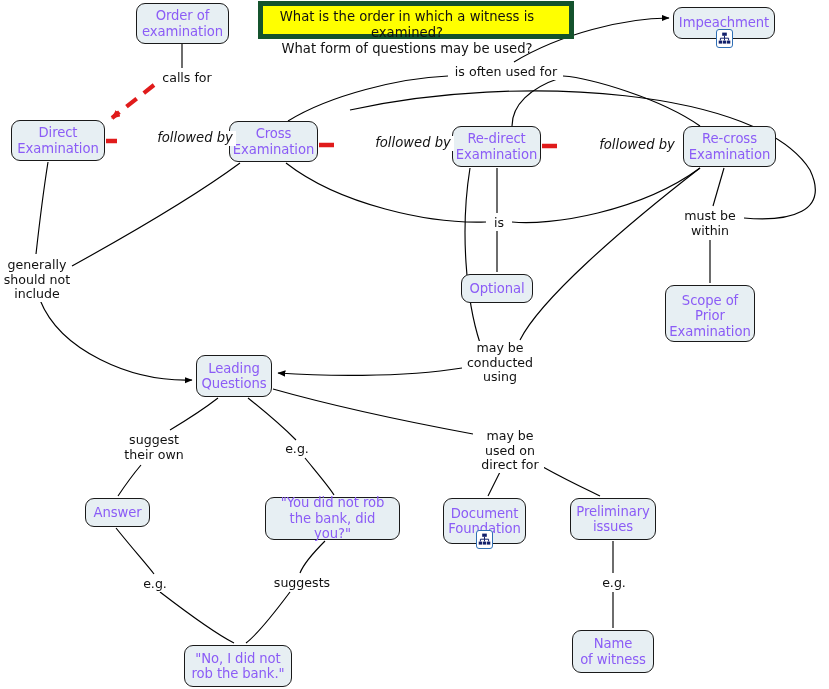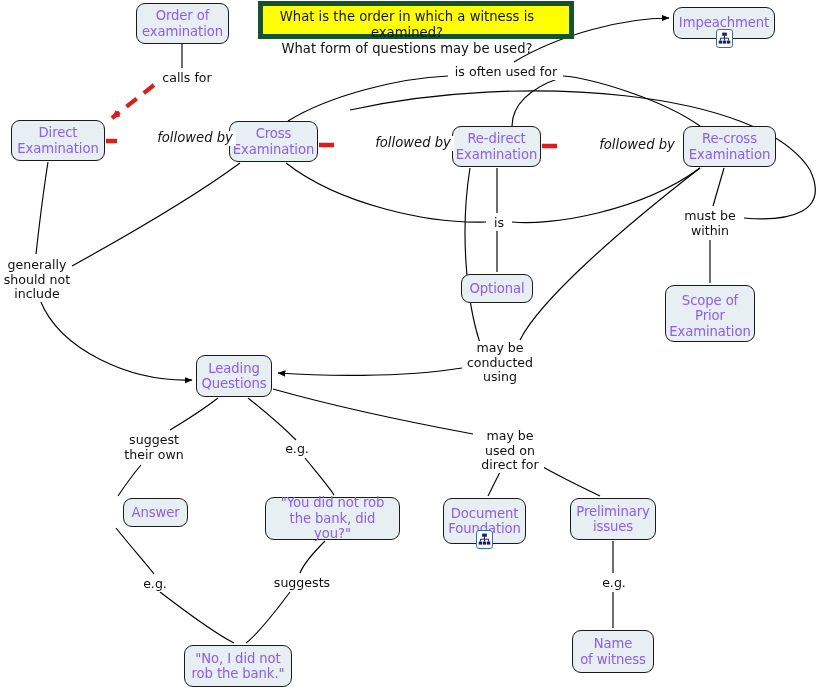--- a/index.html
+++ b/index.html
@@ -187,21 +187,21 @@
           <rect x="4.8" y="8.6" width="3.4" height="3.0" fill="#12206b"></rect>
           <rect x="8.9" y="8.6" width="3.4" height="3.0" fill="#12206b"></rect>
         </svg>
       </div>
       <div class="node" style="left: 461px; top: 274px; width: 72px; height: 29px;"><span>Optional</span></div>
       <div class="node" style="left: 665px; top: 285px; width: 90px; height: 57px; align-items: flex-end;"><span>Scope of
 Prior
 Examination</span></div>
       <div class="node" style="left: 196px; top: 355px; width: 76px; height: 42px;"><span>Leading
 Questions</span></div>
-      <div class="node" style="left: 85px; top: 498px; width: 65px; height: 29px; margin-left: 38px;"><span>Answer</span></div>
+      <div class="node" style="left: 85px; top: 498px; width: 65px; height: 29px;"><span>Answer</span></div>
       <div class="node" style="left: 265px; top: 497px; width: 135px; height: 43px;"><span>"You did not rob
 the bank, did you?"</span></div>
       <div class="node" style="left: 443px; top: 498px; width: 83px; height: 46px;"><span>Document
 Foundation</span></div>
       <div class="badge-icon" style="left: 476px; top: 530px;">
         <svg width="13" height="14" viewBox="0 0 13 14" xmlns="http://www.w3.org/2000/svg">
           <rect x="4.2" y="0.6" width="4.6" height="3.2" fill="#12206b"></rect>
           <path d="M 6.5,3.8 L 6.5,6.2 M 2.4,6.2 L 10.6,6.2 M 2.4,6.2 L 2.4,8.4 M 6.5,6.2 L 6.5,8.4 M 10.6,6.2 L 10.6,8.4" stroke="#12206b" stroke-width="1" fill="none"></path>
           <rect x="0.7" y="8.6" width="3.4" height="3.0" fill="#12206b"></rect>
           <rect x="4.8" y="8.6" width="3.4" height="3.0" fill="#12206b"></rect>

